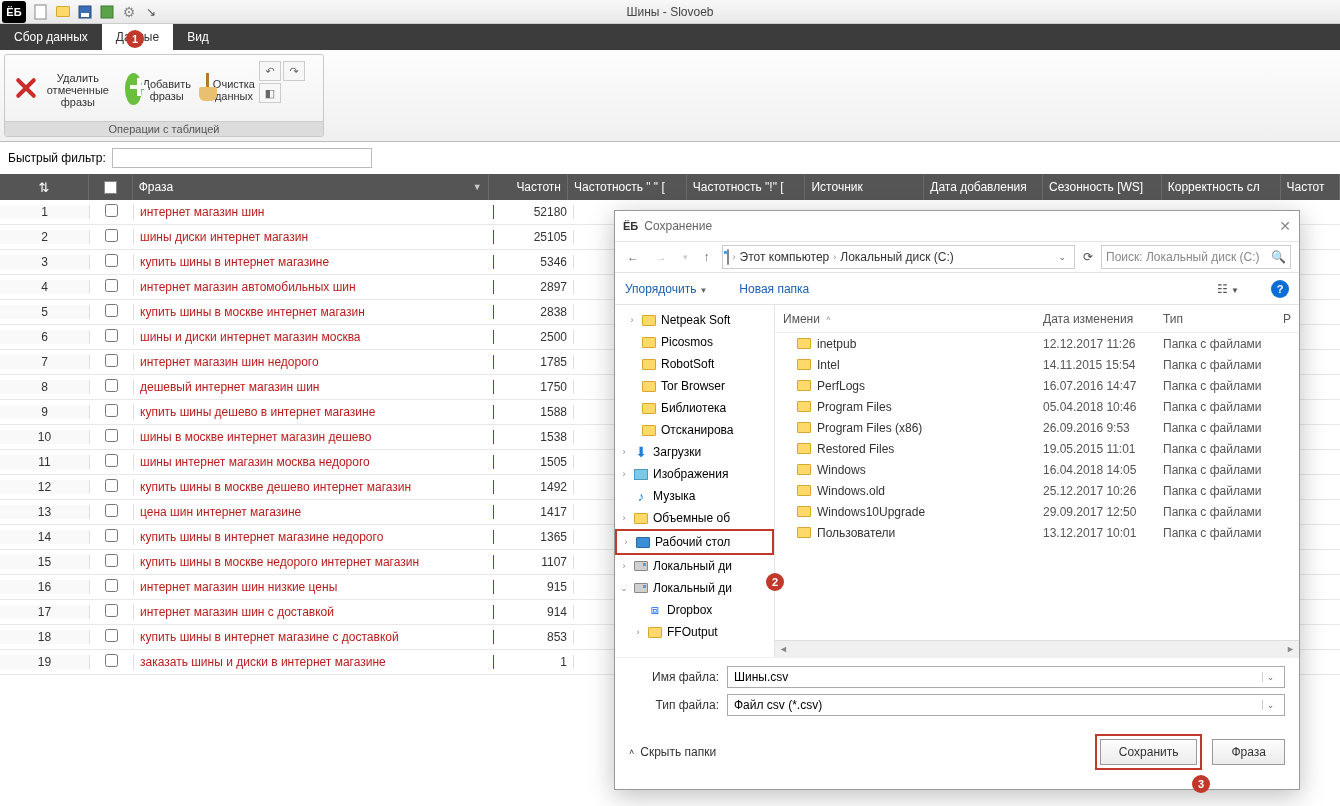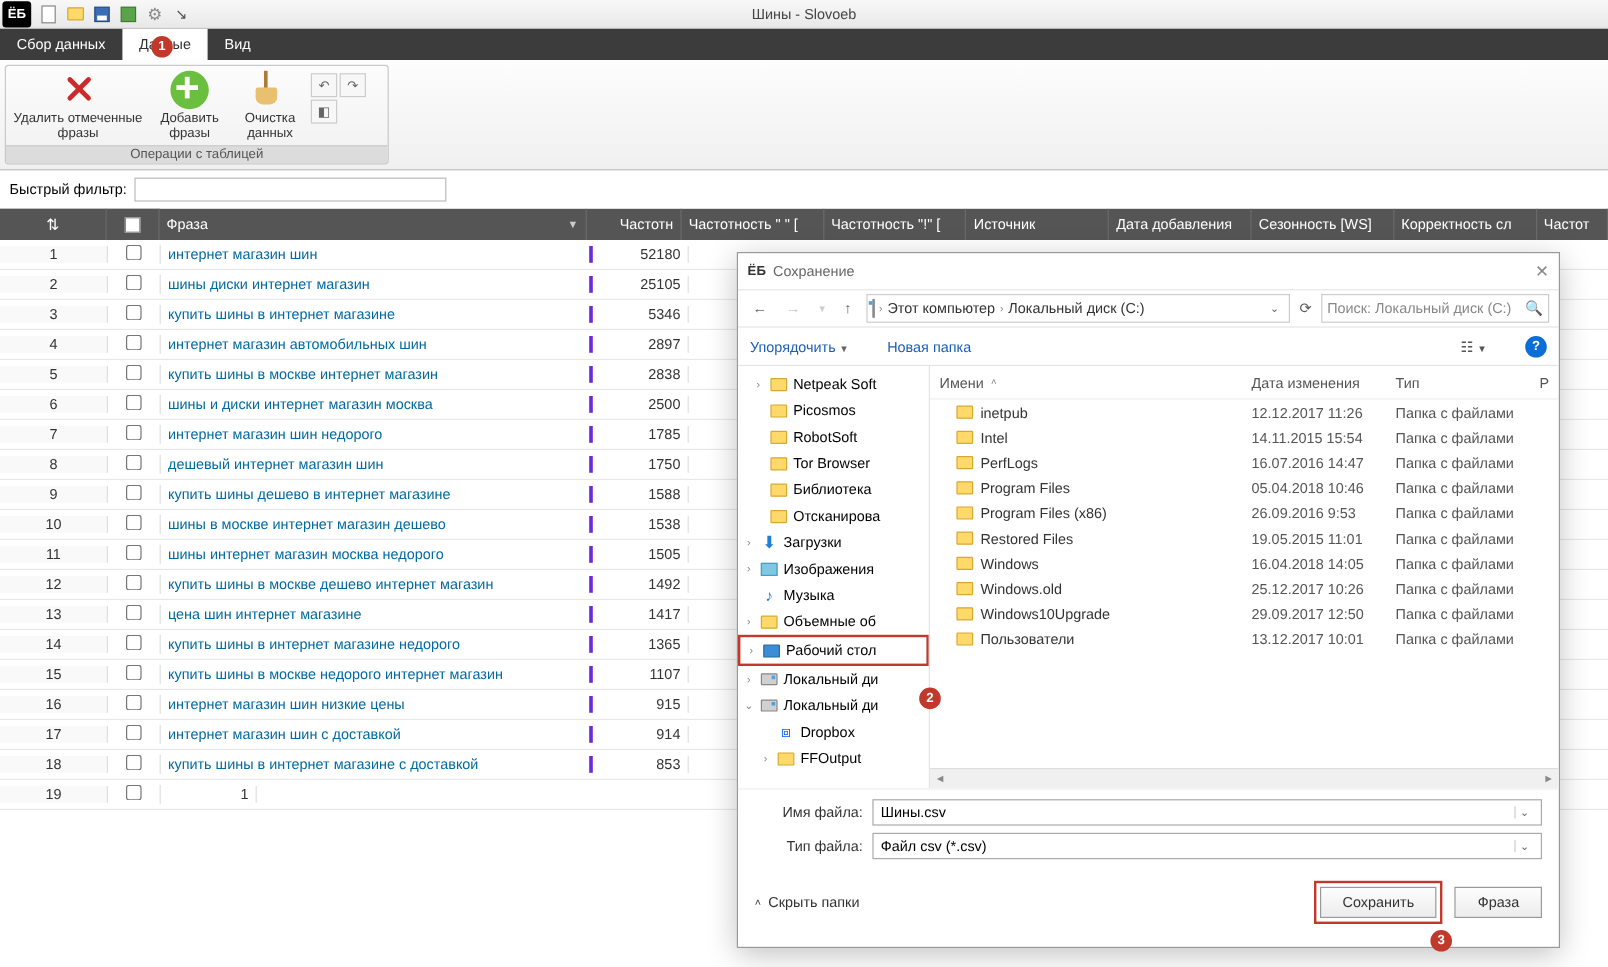--- a/index.html
+++ b/index.html
@@ -7,21 +7,21 @@
 .toolbar-top{height:24px;background:linear-gradient(#f8f8f8,#e8e8e8);display:flex;align-items:center;padding:0 2px;border-bottom:1px solid #ccc}
 .app-logo{width:24px;height:22px;background:#000;color:#fff;font-weight:bold;font-size:11px;display:flex;align-items:center;justify-content:center;border-radius:3px;margin-right:4px}
 .qat-btn{width:18px;height:18px;margin:0 2px;display:flex;align-items:center;justify-content:center;cursor:pointer}
 .title-text{position:absolute;left:50%;transform:translateX(-50%);color:#444}
 .tab-bar{height:26px;background:#3c3c3c;display:flex;align-items:stretch}
 .tab{padding:0 14px;display:flex;align-items:center;color:#fff;cursor:pointer;font-size:12px}
 .tab.active{background:#fff;color:#333}
 .ribbon{height:92px;background:linear-gradient(#fdfdfd,#f0f0f0);border-bottom:1px solid #bbb;display:flex;padding:2px}
 .ribbon-group{border:1px solid #c9c9c9;border-radius:3px;display:flex;flex-direction:column;margin:2px}
 .ribbon-items{display:flex;flex:1;padding:4px 4px 0 4px;gap:4px}
-.ribbon-btn{display:flex;flex-direction:column;align-items:center;justify-content:flex-start;width:80px;cursor:pointer;text-align:center}
+.ribbon-btn{display:flex;flex-direction:row;align-items:center;justify-content:center;width:80px;cursor:pointer;text-align:center}
 .ribbon-btn .icn{width:32px;height:32px;margin-bottom:2px}
 .ribbon-btn .lbl{font-size:11px;line-height:12px;color:#333}
 .ribbon-small{width:60px;display:flex;flex-direction:column;gap:2px;padding-top:2px}
 .ribbon-group-title{background:#dcdcdc;font-size:11px;color:#555;text-align:center;padding:1px 6px;border-top:1px solid #ccc}
 .filter-bar{height:32px;display:flex;align-items:center;justify-content:flex-start;padding:0 8px;gap:6px}
 .filter-bar input{width:260px;height:20px;border:1px solid #bbb;padding:0 4px}
 .grid-header{height:26px;background:#555;display:flex;color:#fff;font-size:12px}
 .gh{border-right:1px solid #6a6a6a;display:flex;align-items:center;padding:0 6px;overflow:hidden;white-space:nowrap}
 .gh .drop{margin-left:auto;font-size:9px;color:#ccc}
 .col-num{width:90px;justify-content:center;background:#555}
@@ -33,21 +33,21 @@
 .col-src{width:120px}
 .col-date{width:120px}
 .col-seas{width:120px}
 .col-corr{width:120px}
 .col-freq4{width:60px}
 .grid-body{}
 .row{height:25px;display:flex;border-bottom:1px solid #e8e8e8;align-items:center;font-size:12px}
 .row .c{padding:0 6px;overflow:hidden;white-space:nowrap;text-overflow:ellipsis}
 .c-num{width:90px;text-align:center;background:#f9f9f9;border-right:1px solid #e0e0e0;color:#333}
 .c-chk{width:44px;text-align:center;border-right:1px solid #e0e0e0}
-.c-phrase{width:360px;color:#0369a1;border-right:3px solid #6d28d9}
+.c-phrase{width:360px;color:#b91c1c;border-right:1px solid #6d28d9}
 .c-freq{width:80px;text-align:right;color:#333;border-right:1px solid #e0e0e0}
 .hdr-chk{width:13px;height:13px;background:#fff;border:1px solid #888}
 input[type=checkbox]{width:13px;height:13px}
 .dialog{position:absolute;left:614px;top:210px;width:686px;height:580px;background:#fff;border:1px solid #999;box-shadow:0 6px 24px rgba(0,0,0,.25)}
 .dlg-title{height:30px;display:flex;align-items:center;padding:0 8px;font-size:12px;color:#666}
 .dlg-title .logo{font-weight:bold;color:#333;margin-right:6px;font-size:11px}
 .dlg-close{margin-left:auto;color:#888;cursor:pointer;font-size:14px}
 .dlg-nav{height:32px;border-top:1px solid #e5e5e5;border-bottom:1px solid #e5e5e5;display:flex;align-items:center;padding:0 8px;gap:8px}
 .nav-arrow{color:#666;cursor:pointer;padding:2px 4px}
 .nav-arrow.dis{color:#ccc}
@@ -337,20 +337,21 @@
     </div>
     <div class="row">
       <div class="c c-num">18</div>
       <div class="c c-chk"><input type="checkbox" style=""></div>
       <div class="c c-phrase">купить шины в интернет магазине с доставкой</div>
       <div class="c c-freq">853</div>
     </div>
     <div class="row">
       <div class="c c-num">19</div>
       <div class="c c-chk"><input type="checkbox" style=""></div>
+      <div class="c c-phrase">заказать шины и диски в интернет магазине</div>
       <div class="c c-freq">1</div>
     </div>
   </div>
 
 <div class="dialog">
   <div class="dlg-title">
     <span class="logo">ЁБ</span>
     <span>Сохранение</span>
     <span class="dlg-close">✕</span>
   </div>

